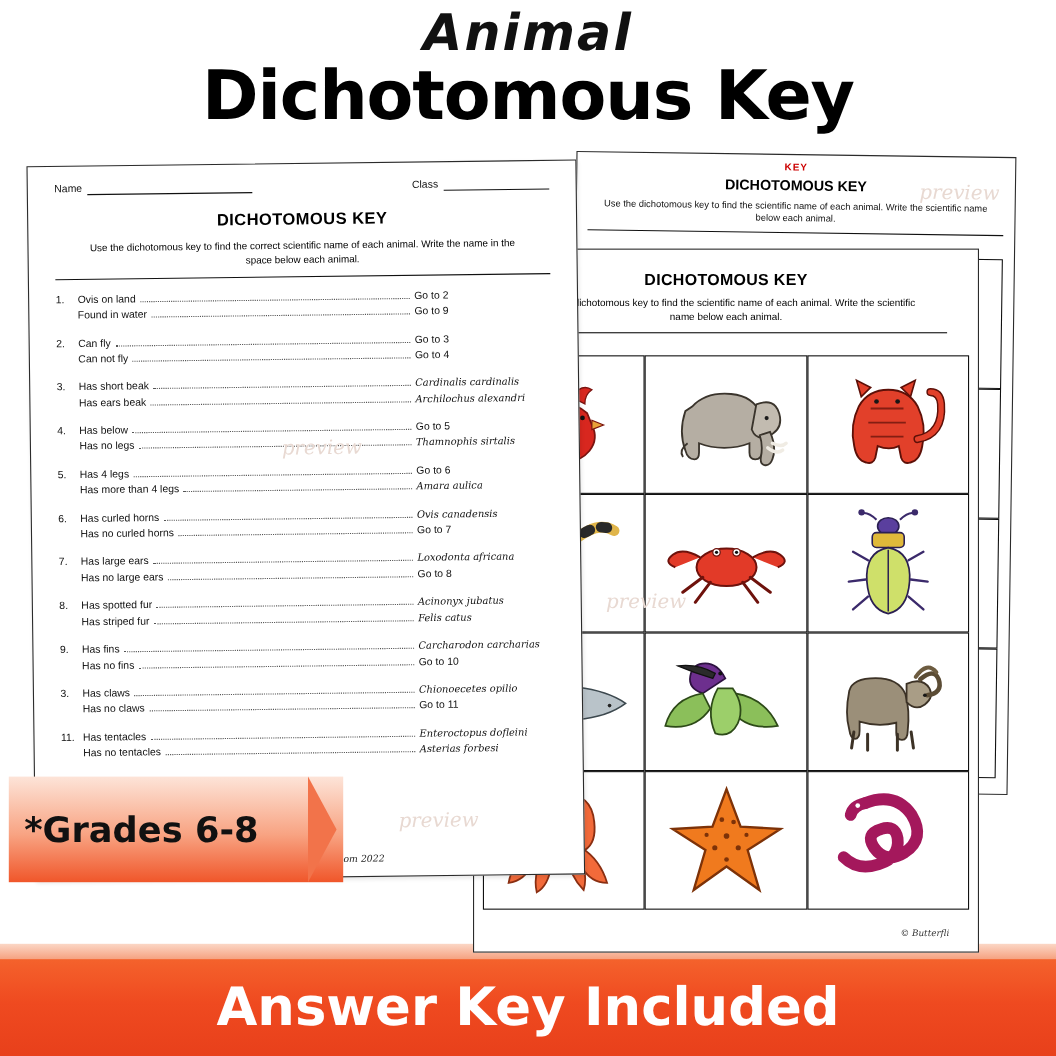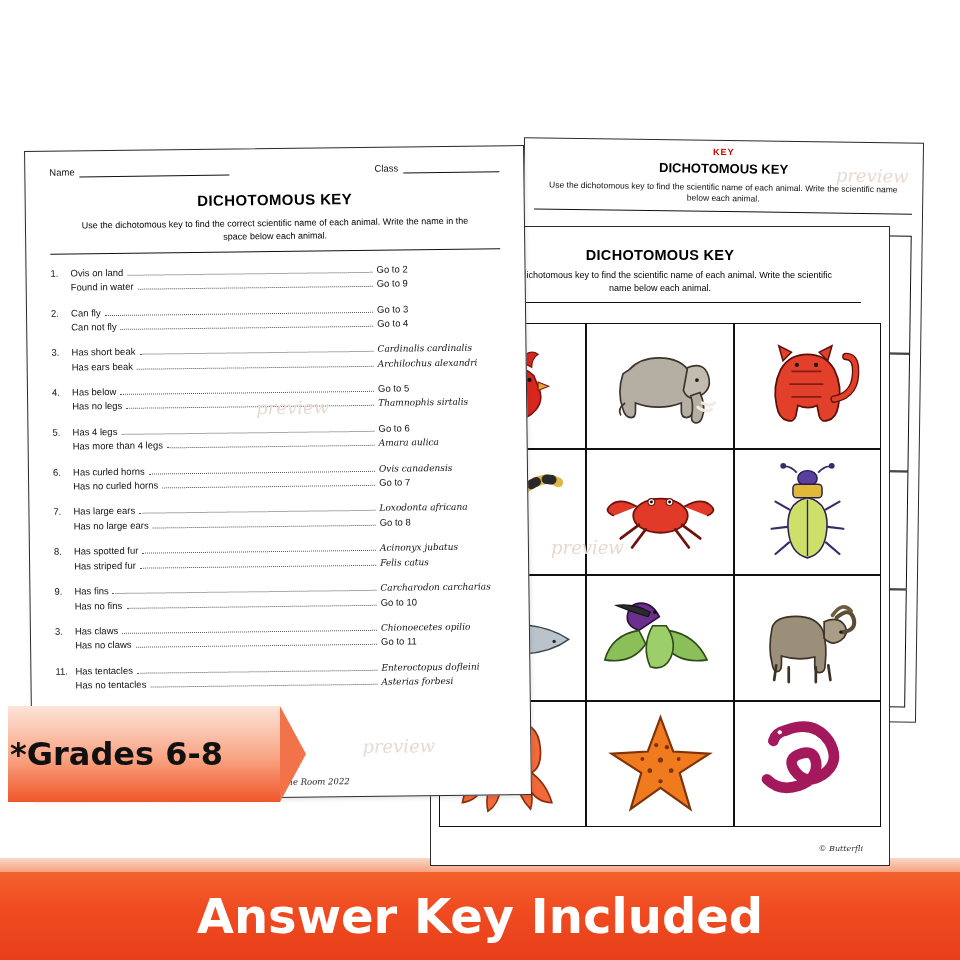--- a/index.html
+++ b/index.html
@@ -69,25 +69,25 @@
     position: absolute;
     left: 0; top: 858px;
     width: 960px; height: 16px;
     background: linear-gradient(180deg,#fbd7c6 0%, #f59a76 100%);
   }
 
   
   .ribbon {
     position: absolute;
     left: 8px; top: 706px;
-    width: 272px; height: 96px;
+    width: 304px; height: 96px;
     background: linear-gradient(180deg,#fde4d8 0%, #f8a382 55%, #f0562a 100%);
     display: flex;
     align-items: center;
-    padding-left: 2px;
+    padding-left: 14px;
     box-sizing: border-box;
     z-index: 40;
   }
   .ribbon .label {
     font-family: "DejaVu Sans", sans-serif;
     font-weight: 700;
     font-size: 32px;
     color: #111;
   }
   .ribbon-tail {
@@ -347,20 +347,24 @@
   }
 
   
   .art { width: 86%; height: 86%; display: block; }
 </style>
 </head>
 <body>
 
 <div id="stage">
 
+  <div class="title-wrap">
+    <div class="title-script">Animal</div>
+    <div class="title-main">Dichotomous Key</div>
+  </div>
 
   <div class="sheet" id="sheet-key">
     <div class="key-tag">KEY</div>
     <div class="k-title">DICHOTOMOUS KEY</div>
     <div class="k-sub">Use the dichotomous key to find the scientific name of each animal.  Write the scientific name below each animal.</div>
     <div class="k-rule"></div>
     <div class="k-grid">
       <div class="k-cell"></div>
       <div class="k-cell"></div>
       <div class="k-cell"></div>

